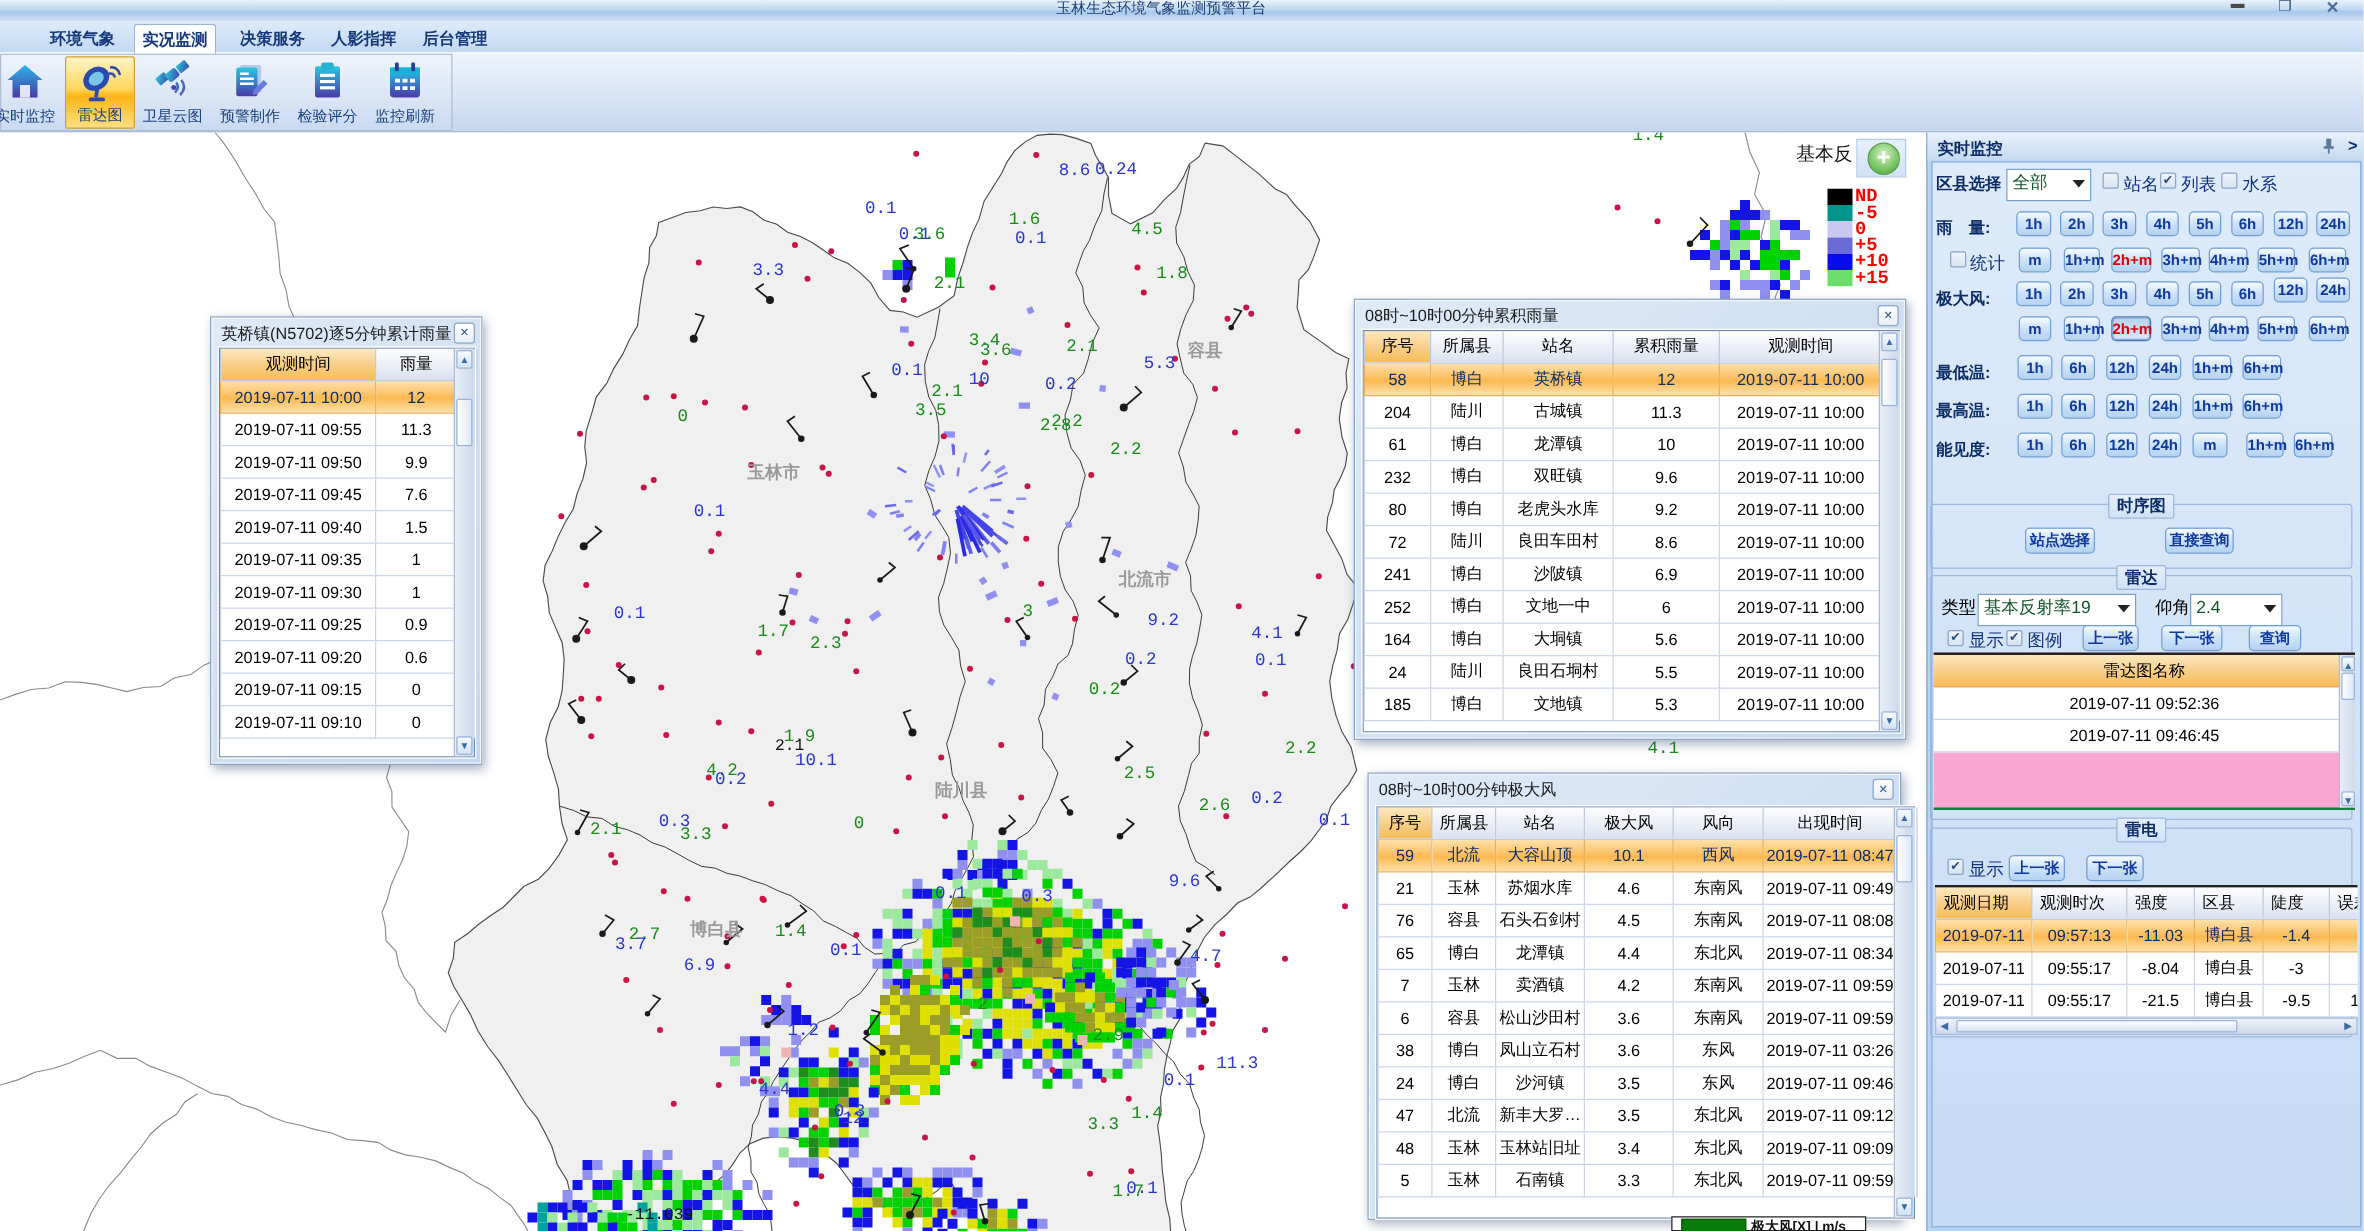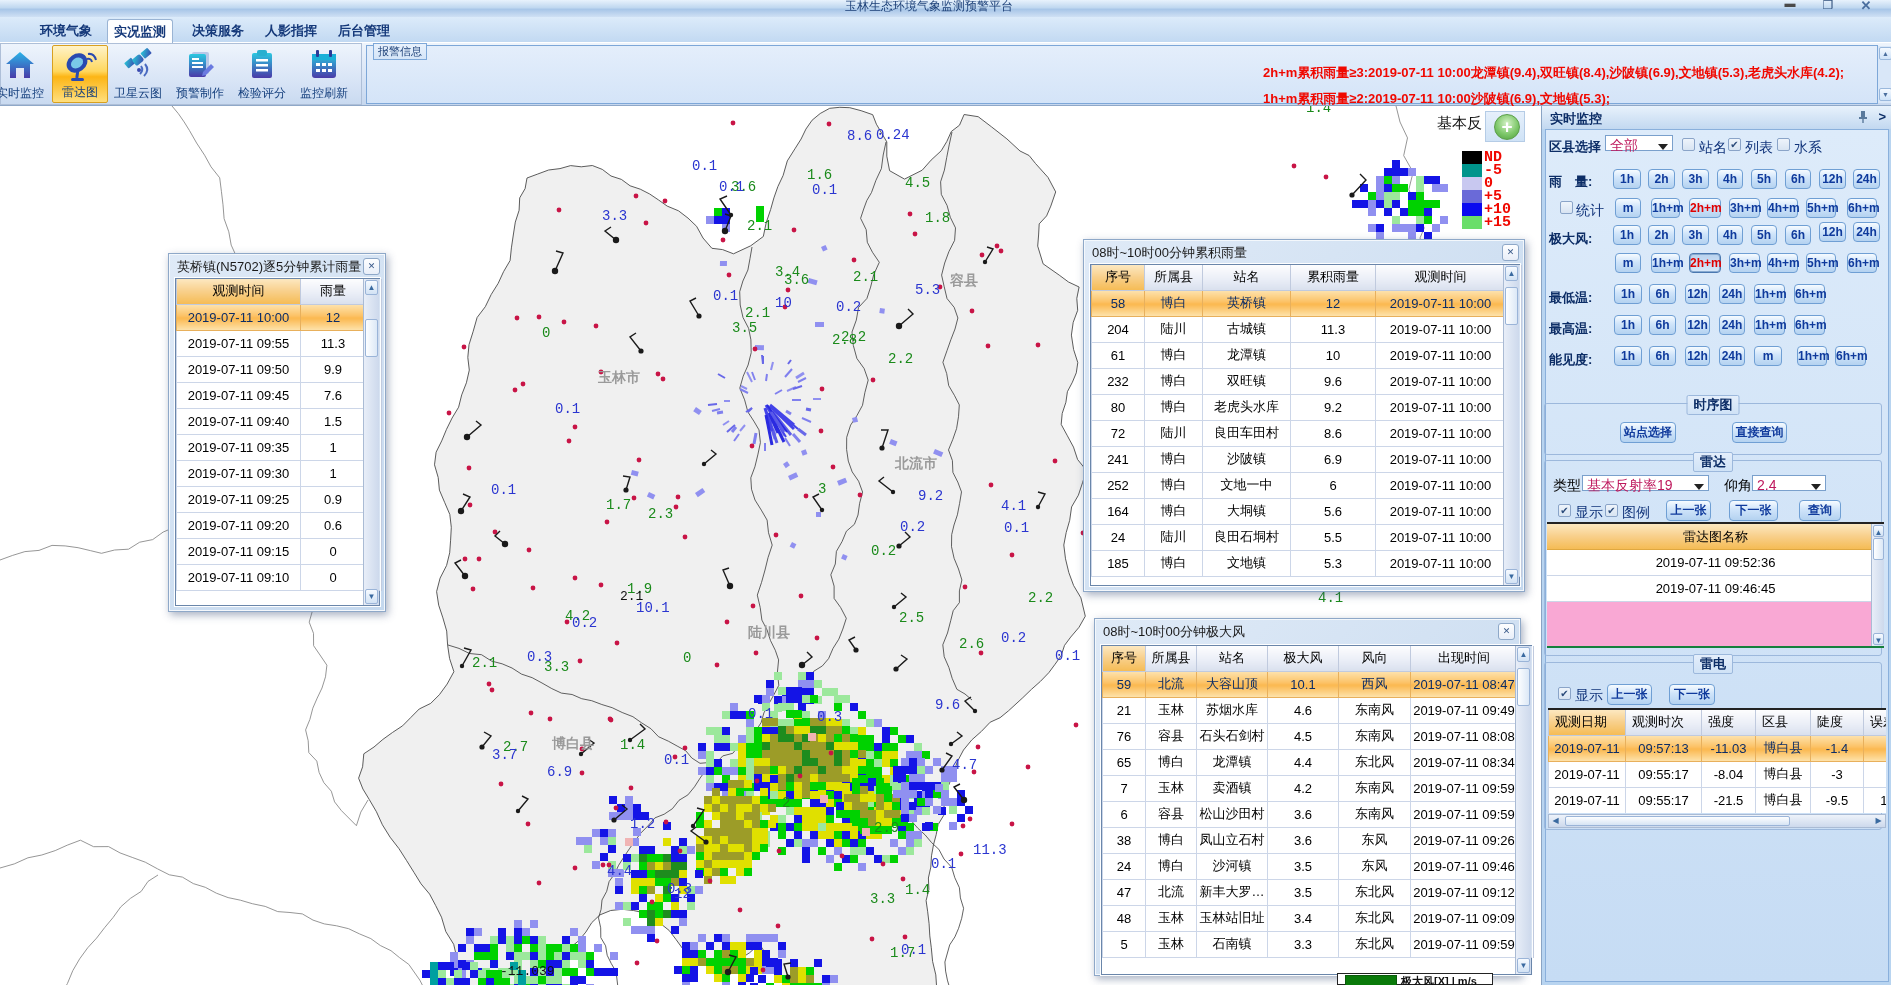--- a/index.html
+++ b/index.html
@@ -63,21 +63,21 @@
 #sidebar{position:absolute;left:1541px;top:106px;width:350px;height:879px;background:#b8d4f0;border-left:1px solid #8aa4c4}
 #sidebar .hdr{position:absolute;left:0;top:0;width:100%;height:23px;background:linear-gradient(#e8f2fc,#c2d8f0);font-size:13px;font-weight:bold;color:#0c2d66;padding:4px 0 0 8px}
 #sbody{position:absolute;left:3px;top:23px;width:344px;height:853px;background:linear-gradient(#ddebfa,#c6dcf4);border:1px solid #8ab0dc}
 .sgroup{position:absolute;left:2px;width:338px;border:1px solid #9cb8dc;border-radius:3px}
 .sgroup .gcap{position:absolute;left:50%;transform:translateX(-50%);top:-9px;padding:0 6px;font-size:13px;font-weight:bold;color:#0c2d66;background:linear-gradient(#e4eefb,#cfe2f6);border:1px solid #9cb8dc;border-radius:2px;white-space:nowrap}
 .slabel{position:absolute;font-size:13px;font-weight:bold;color:#0c2d66;white-space:nowrap}
 .sbtn{position:absolute;height:20px;background:linear-gradient(#f6fbff,#cfe4fa 45%,#b4d2f0);border:1px solid #6f9fd4;border-radius:4px;font-size:12px;font-weight:bold;color:#0f3a9c;text-align:center;line-height:18px;font-family:"Liberation Sans",sans-serif}
 .sbtn.red{color:#e00000}
 .sbtn.pressed{background:linear-gradient(#b8d2ee,#d8e8fa);border-color:#4a78b0;box-shadow:0 0 0 1px #88aad0 inset}
 .chk{position:absolute;width:13px;height:13px;background:linear-gradient(#eef4fb,#d8e4f2);border:1px solid #8aa4c8;border-radius:2px;font-size:10px;line-height:12px;text-align:center;color:#2a4a7a}
-.combo{position:absolute;height:16px;background:#fff;border:1px solid #7aa0cc;font-size:14px;color:#be185d;padding:1px 4px}
+.combo{position:absolute;height:26px;background:#fff;border:1px solid #7aa0cc;font-size:14px;color:#14532d;padding:1px 4px}
 .combo .arr{position:absolute;right:4px;top:8px;width:0;height:0;border-left:5px solid transparent;border-right:5px solid transparent;border-top:6px solid #222}
 .rlh{height:26px;background:linear-gradient(#fce8c0,#f8cf8a 50%,#f5bc55);border-bottom:1px solid #e0a840;text-align:center;font-size:13px;color:#000;line-height:26px}
 .rlr{height:26px;border-bottom:1px solid #ccd6e8;text-align:center;font-size:13px;color:#000;line-height:26px;background:#fff}
 .rlr.hl{background:linear-gradient(#fde3ae,#fcc267 45%,#fbb84f 55%,#fde0a6);color:#0c2d66}
 </style>
 </head>
 <body>
 <div id="titlebar">
     <span class="ttl">玉林生态环境气象监测预警平台</span>
   </div>
@@ -182,29 +182,20 @@
         <g fill="#fff">
           <rect x="9" y="15" width="4" height="3"></rect>
           <rect x="15" y="15" width="4" height="3"></rect>
           <rect x="21" y="15" width="4" height="3"></rect>
           <rect x="9" y="21" width="4" height="3"></rect>
           <rect x="15" y="21" width="4" height="3"></rect>
           <rect x="21" y="21" width="4" height="3"></rect>
         </g>
       </svg>
     <div class="lbl">监控刷新</div>
-  </div>
-  <div id="alarm">
-    <div class="cap">报警信息</div>
-    <div class="l1">2h+m累积雨量≥3:2019-07-11 10:00龙潭镇(9.4),双旺镇(8.4),沙陂镇(6.9),文地镇(5.3),老虎头水库(4.2);</div>
-    <div class="l2">1h+m累积雨量≥2:2019-07-11 10:00沙陂镇(6.9),文地镇(5.3);</div>
-    <div class="sb">
-        <i>▲</i>
-        <i class="dn">▼</i>
-      </div>
   </div>
 </div>
 <div id="map">
 <svg width="1545" height="879" viewBox="0 0 1545 879">
 <path d="M527.0 72.0 L537.8 68.0 L548.6 64.0 L560.0 62.6 L570.6 59.6 L581.3 60.8 L592.3 59.5 L602.3 63.4 L611.0 70.0 L621.4 73.4 L630.1 79.8 L640.3 83.2 L649.7 88.0 L658.6 94.0 L667.2 100.1 L678.5 104.8 L688.0 112.1 L696.6 120.3 L703.0 132.0 L711.9 142.3 L722.6 143.6 L733.5 147.8 L750.7 139.8 L763.3 130.5 L766.2 116.7 L770.6 103.6 L773.9 91.9 L777.9 80.5 L783.1 69.5 L787.3 54.9 L795.3 42.2 L801.1 33.0 L805.9 23.1 L812.1 14.2 L820.2 7.5 L829.7 2.3 L839.8 1.3 L849.8 1.7 L861.1 4.7 L872.7 8.7 L876.4 18.2 L881.5 26.9 L886.8 35.9 L886.8 50.2 L889.6 64.7 L904.5 73.1 L922.2 64.2 L931.1 54.1 L941.2 44.8 L946.8 35.5 L951.3 25.5 L959.5 19.2 L964.1 8.5 L978.2 10.7 L991.3 20.7 L1006.9 32.9 L1020.0 45.0 L1029.1 49.5 L1035.5 57.5 L1048.0 71.4 L1055.7 85.9 L1050.8 100.1 L1046.6 109.9 L1039.2 117.9 L1038.6 129.0 L1037.7 140.1 L1043.1 157.8 L1059.2 169.1 L1068.5 176.0 L1079.1 181.0 L1076.8 192.4 L1077.7 204.3 L1073.2 216.4 L1071.4 229.1 L1073.6 243.5 L1077.8 256.6 L1076.3 266.8 L1072.4 276.2 L1067.4 285.7 L1065.9 296.3 L1062.2 307.5 L1061.2 318.4 L1067.4 329.8 L1073.5 341.1 L1077.6 353.5 L1086.4 364.4 L1082.5 376.8 L1078.4 389.2 L1071.6 400.9 L1069.7 414.3 L1066.2 426.5 L1063.8 439.0 L1065.5 452.8 L1068.8 466.5 L1073.6 479.5 L1080.9 491.8 L1085.3 510.2 L1079.0 521.3 L1070.7 531.1 L1064.5 539.4 L1061.1 549.8 L1055.1 558.2 L1048.8 566.7 L1040.4 575.4 L1031.4 583.4 L1022.8 591.7 L1008.5 604.8 L1000.1 611.7 L990.2 616.2 L981.4 625.4 L971.8 633.9 L963.5 644.0 L957.3 655.7 L952.9 669.0 L947.5 681.9 L944.3 695.3 L943.7 709.4 L938.1 718.6 L936.2 728.7 L933.5 738.7 L931.5 749.8 L930.8 761.1 L928.4 772.0 L928.9 783.4 L926.1 794.6 L927.7 805.8 L929.1 817.8 L929.8 829.9 L931.3 841.8 L932.6 855.4 L935.8 868.9 L936.5 879.4 L935.0 891.4 L924.6 891.6 L914.2 890.5 L903.8 891.9 L893.5 888.5 L883.1 889.5 L872.7 891.4 L862.3 891.0 L851.9 890.6 L841.5 890.5 L831.2 891.5 L820.8 888.6 L810.4 888.0 L799.9 890.1 L793.3 881.4 L785.4 873.7 L778.8 865.0 L772.8 856.1 L765.9 847.9 L759.3 837.9 L749.7 846.7 L738.9 853.7 L725.7 856.4 L715.1 863.9 L702.7 857.7 L692.1 848.9 L682.7 842.7 L676.1 833.6 L669.3 824.6 L661.3 818.2 L653.2 812.1 L644.8 806.9 L633.4 804.5 L622.4 803.3 L610.7 804.5 L599.9 808.9 L591.8 816.6 L585.8 826.1 L578.8 834.7 L567.1 844.2 L556.6 854.6 L548.0 864.0 L539.2 873.1 L530.2 881.0 L522.0 889.0 L511.6 891.1 L501.2 889.9 L490.8 890.6 L480.4 891.9 L468.2 890.7 L464.2 877.3 L459.1 864.3 L456.7 851.3 L453.7 838.3 L445.8 825.6 L441.5 811.2 L435.7 799.6 L429.6 788.1 L421.0 777.8 L414.1 766.6 L406.6 754.6 L399.0 742.7 L390.1 731.2 L382.4 718.8 L376.4 705.7 L369.2 693.4 L362.9 683.0 L358.6 672.2 L362.6 660.8 L363.8 647.8 L374.0 641.0 L382.9 633.4 L392.6 626.4 L402.6 619.8 L410.9 611.4 L419.2 603.0 L430.7 597.4 L439.4 588.7 L447.1 578.1 L453.9 565.7 L449.6 552.6 L447.6 539.1 L446.7 525.1 L442.9 511.9 L438.7 499.2 L436.6 485.6 L440.1 472.1 L446.6 459.4 L449.7 446.8 L450.6 434.2 L451.3 421.3 L449.8 408.4 L444.6 396.3 L439.4 384.1 L438.2 371.5 L434.5 358.8 L436.1 346.2 L441.7 334.9 L446.5 323.3 L452.1 312.0 L458.6 301.2 L461.7 288.9 L466.4 276.8 L469.3 264.1 L467.8 251.4 L469.0 238.7 L473.2 225.3 L477.1 211.5 L485.3 200.7 L491.2 188.5 L498.2 177.3 L503.6 165.6 L510.1 154.5 L511.4 141.9 L513.3 129.0 L515.3 116.1 L519.1 104.3 L519.7 91.9 L525.1 82.6 L527.0 72.0 Z" fill="#f0f0f0" stroke="#4a4a4a" stroke-width="0.9"></path>
 <path d="M752.0 141.0 L750.0 152.5 L747.9 164.0 L742.9 175.0 L739.7 185.7 L740.2 199.0 L743.0 211.5 L748.6 222.3 L750.9 233.8 L751.2 246.7 L748.1 259.0 L743.2 270.2 L739.8 282.1 L744.6 293.8 L747.9 306.0 L753.8 315.1 L759.0 323.9 L760.4 336.6 L757.8 348.9 L754.9 360.8 L750.8 371.8 L751.5 383.2 L755.0 394.0 L761.3 404.1 L767.1 414.1 L768.5 426.7 L772.2 439.1 L768.1 451.4 L765.0 464.0 L761.5 476.5 L757.3 489.1 L760.2 501.5 L761.9 514.1 L767.1 524.0 L770.5 534.6 L775.3 544.3 L778.6 553.9 L777.4 566.4 L778.8 579.3 L773.8 588.9 L768.6 598.2 L763.9 606.9 L761.1 616.7 L755.1 625.8 L748.0 634.0" fill="none" stroke="#3a3a3a" stroke-width="0.8"></path>
 <path d="M886.0 36.0 L883.2 49.0 L881.4 62.6 L875.9 74.4 L871.5 86.5 L866.8 94.5 L863.7 103.0 L860.6 112.3 L866.2 123.7 L867.3 136.3 L872.5 146.3 L879.3 156.3 L873.7 168.7 L870.6 181.1 L866.9 192.5 L858.5 201.5 L856.3 214.1 L852.0 226.0 L853.3 239.4 L856.9 252.5 L864.1 262.5 L868.2 274.1 L864.9 286.5 L862.5 299.3 L856.9 309.6 L850.6 319.1 L846.7 331.3 L846.6 343.5 L848.3 355.1 L852.2 365.9 L858.6 375.2 L862.6 386.1 L859.6 397.4 L858.0 409.0 L854.4 418.3 L846.4 425.2 L842.1 435.5 L836.4 445.4 L835.3 458.0 L830.8 468.8 L834.1 480.1 L834.1 492.4 L840.7 501.6 L846.3 512.3 L842.8 523.1 L838.8 533.2 L833.0 542.4 L828.6 552.6 L822.4 559.9 L813.7 565.3 L809.8 574.9 L804.3 583.8 L802.9 594.5 L799.5 604.6 L793.4 612.7 L790.2 622.2 L785.2 630.0 L777.3 634.6 L762.3 643.6 L748.0 634.0" fill="none" stroke="#3a3a3a" stroke-width="0.8"></path>
 <path d="M748.0 634.0 L739.3 639.1 L732.8 647.3 L722.8 649.9 L716.1 657.1 L706.5 663.1 L700.1 672.1 L694.5 680.8 L687.9 688.9 L679.0 694.3 L672.4 702.7 L664.2 708.2 L654.9 711.9 L648.1 719.7 L641.1 726.8 L635.0 734.7 L629.4 742.8 L623.9 751.0 L618.6 759.3 L614.6 767.8 L609.1 775.6 L606.7 785.3 L602.0 794.0 L601.1 803.3 L598.5 811.9 L600.7 821.8 L600.8 831.6 L605.6 839.8 L607.2 849.3 L611.3 857.6 L616.1 865.8 L618.0 882.0" fill="none" stroke="#3a3a3a" stroke-width="0.8"></path>
 <path d="M448.0 539.0 L459.0 542.4 L469.5 547.5 L481.5 548.7 L491.6 555.1 L502.1 557.8 L512.0 562.0 L521.5 568.1 L532.2 571.7 L542.0 577.0 L551.8 582.6 L561.4 587.1 L572.1 588.5 L581.7 592.7 L591.7 594.7 L601.8 598.5 L612.2 601.7 L622.2 606.5 L632.9 610.7 L641.7 616.9 L650.9 622.7 L658.5 630.7 L668.4 635.2 L677.1 640.0 L685.8 644.8 L691.8 652.0 L700.0 657.3 L715.0 656.0" fill="none" stroke="#3a3a3a" stroke-width="0.8"></path>
 <path d="M798.0 604.0 L804.6 610.5 L812.5 615.4 L820.6 621.8 L828.5 628.5 L835.1 636.4 L843.0 643.3 L848.7 652.9 L855.7 661.5 L860.2 671.5 L866.7 680.1 L873.9 686.6 L880.6 693.3 L886.5 701.3 L895.4 705.4 L902.8 710.6 L911.2 714.6 L917.8 722.2 L925.1 728.9 L931.5 736.5 L938.9 743.4 L944.0 753.0 L951.7 761.3 L954.8 771.7 L959.4 781.7 L960.4 791.9 L963.6 802.3 L961.7 812.3 L958.6 822.3 L954.9 830.9 L949.7 838.9 L944.9 856.0 L945.6 865.1 L947.4 874.1 L952.0 890.0" fill="none" stroke="#3a3a3a" stroke-width="0.8"></path>
@@ -1946,21 +1937,21 @@
             <td>3.6</td>
             <td>东南风</td>
             <td>2019-07-11 09:59</td>
           </tr>
       <tr>
             <td>38</td>
             <td>博白</td>
             <td>凤山立石村</td>
             <td>3.6</td>
             <td>东风</td>
-            <td>2019-07-11 09:26</td>
+            <td>2019-07-11 03:26</td>
           </tr>
       <tr>
             <td>24</td>
             <td>博白</td>
             <td>沙河镇</td>
             <td>3.5</td>
             <td>东风</td>
             <td>2019-07-11 09:46</td>
           </tr>
       <tr>

